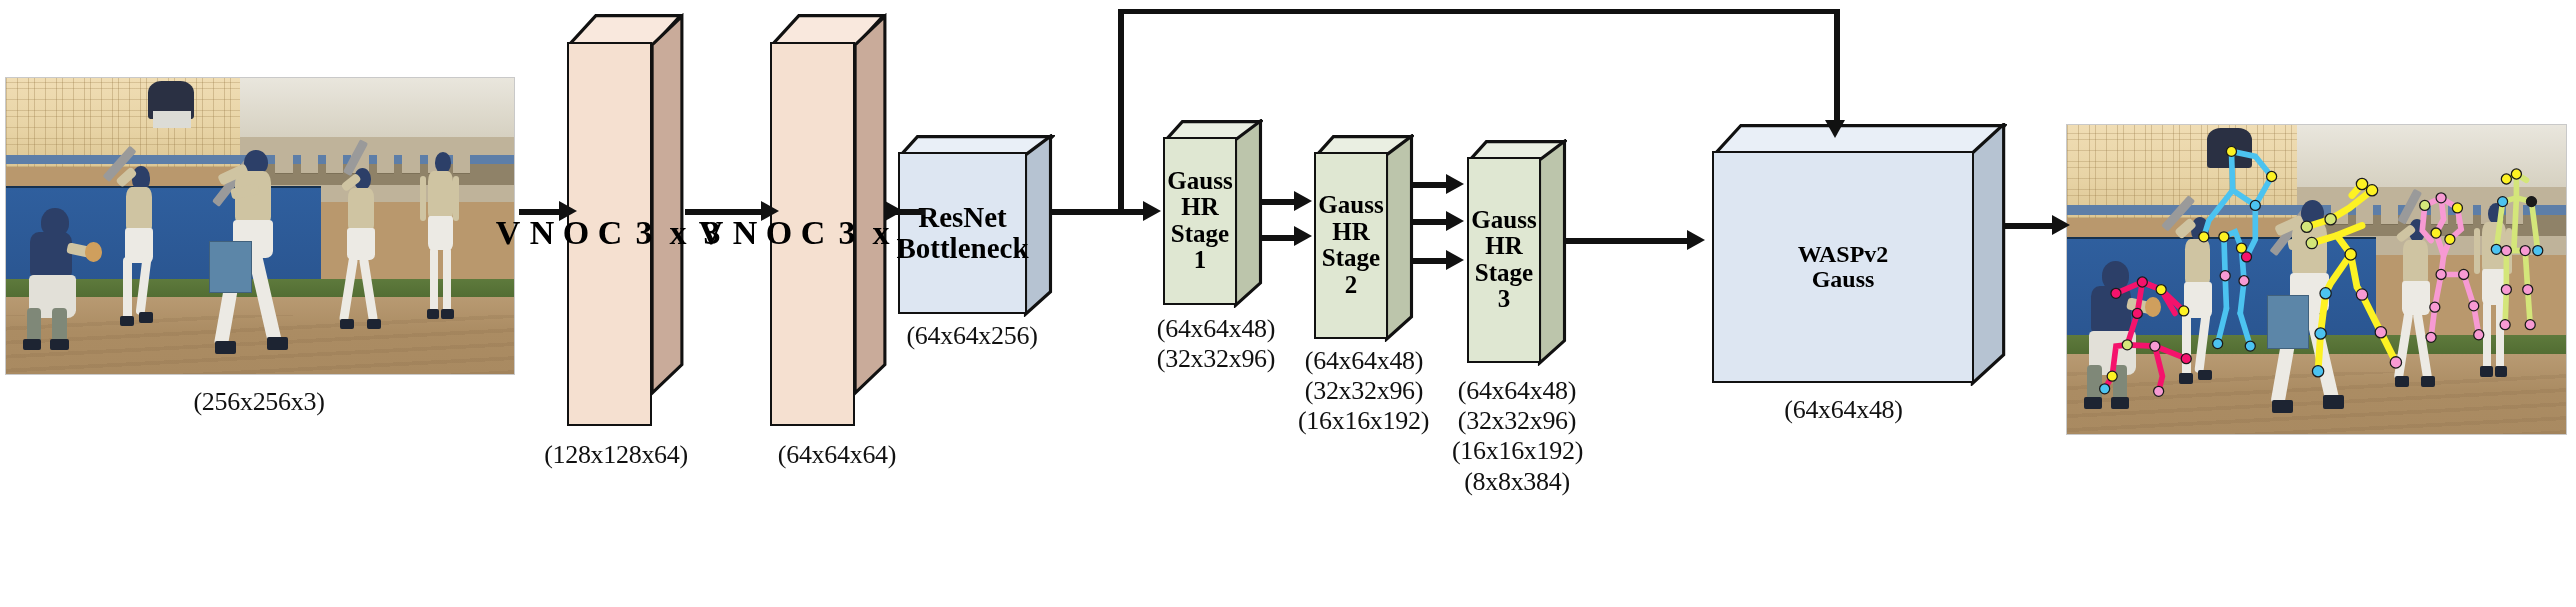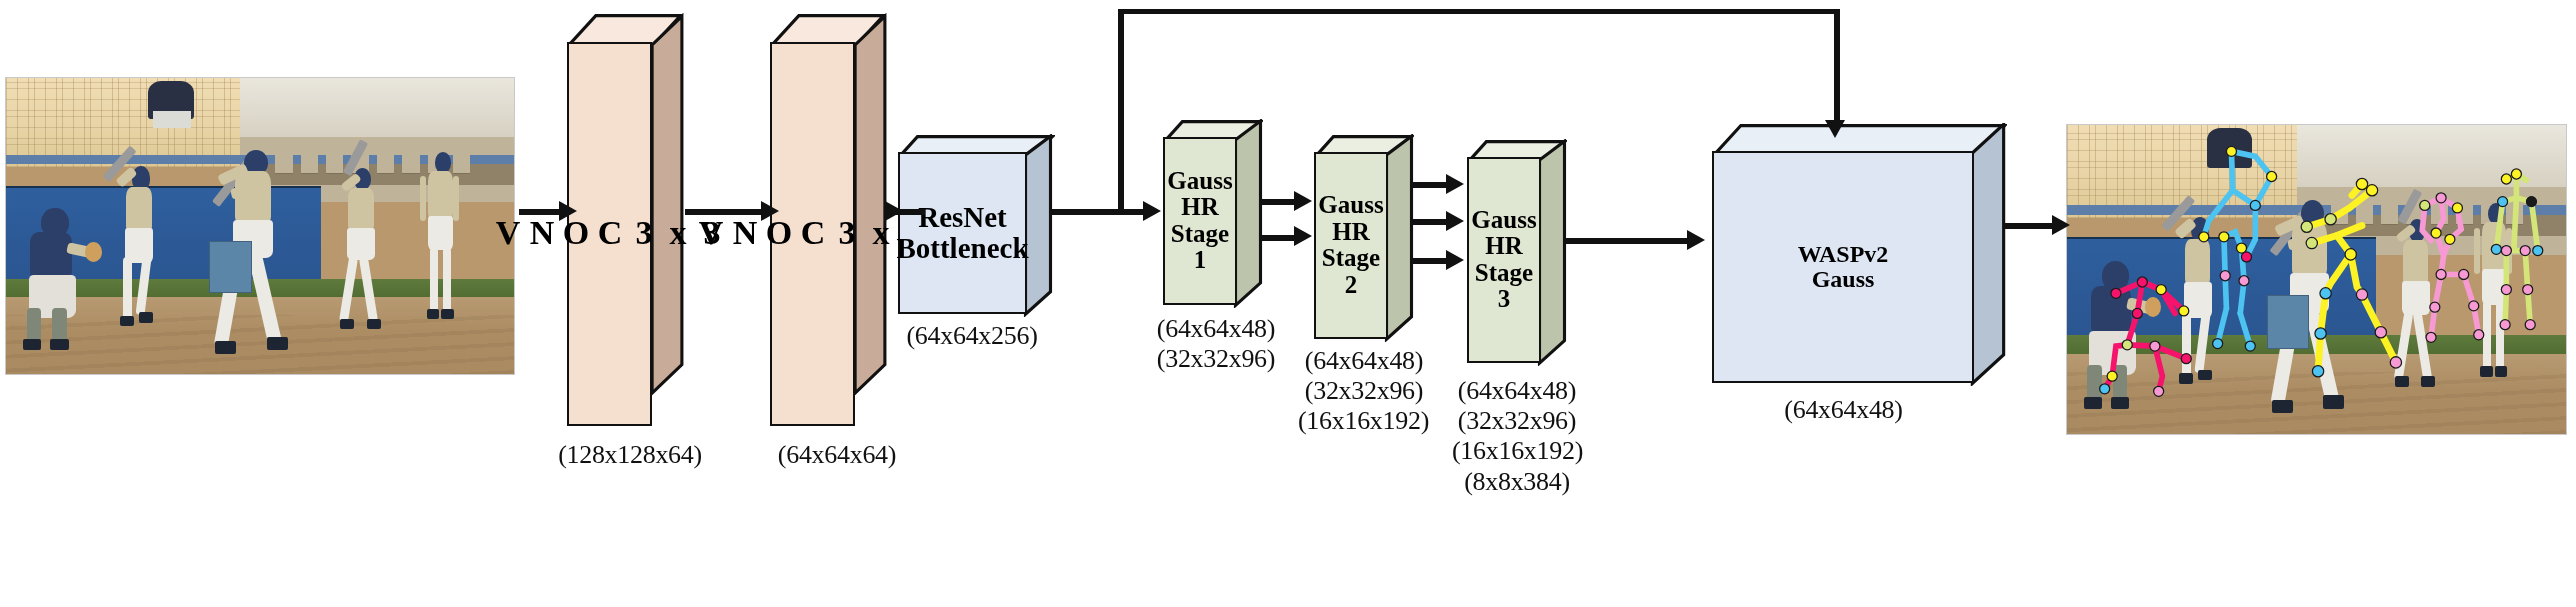--- a/index.html
+++ b/index.html
@@ -149,20 +149,21 @@
       <div class="armL" style="left:12%;top:16%;width:9%;height:26%;"></div>
       <div class="armR" style="left:62%;top:16%;width:9%;height:26%;"></div>
       <div class="legL" style="left:26%;top:57%;width:13%;height:38%;"></div>
       <div class="legR" style="left:46%;top:57%;width:13%;height:38%;"></div>
       <div class="shoe" style="left:22%;top:93%;width:19%;height:6%;"></div>
       <div class="shoe" style="left:44%;top:93%;width:19%;height:6%;"></div>
     </div>
 
     <div style="position:absolute;left:40%;top:55%;width:8%;height:17%;background:#5c86a8;border:1.3px solid #41617c;"></div>
   </div>
+  <div class="dim" style="left:5px;top:387px;width:508px;">(256x256x3)</div>
 
   <div class="ln hline" style="left:519px;top:209px;width:44px;"></div>
   <div class="ahead right" style="left:559px;top:201px;"></div>
 
   <div class="block vert" style="left:567px;top:12.5px;width:116px;height:414px;">
     <div class="topf" style="left:0;top:0;width:116px;height:33px;">
       <svg width="116" height="34" viewBox="0 0 185 54">
           <polygon points="46,4 181,4 139,50 4,50" fill="#f9e8dd" stroke="#111" stroke-width="5"></polygon>
         </svg>
     </div>
@@ -174,21 +175,21 @@
     <div class="face" style="top:29px;width:85px;height:384px;background:#f5e0d0;">
       <div class="lbl" style="font-size:34px;white-space:pre-line;">3
 x
 3
 C
 O
 N
 V</div>
     </div>
   </div>
-  <div class="dim" style="left:542px;top:440px;width:176px;">(128x128x64)</div>
+  <div class="dim" style="left:528px;top:440px;width:176px;">(128x128x64)</div>
 
   <div class="ln hline" style="left:685px;top:209px;width:80px;"></div>
   <div class="ahead right" style="left:761px;top:201px;"></div>
 
   <div class="block vert" style="left:770px;top:12.5px;width:116px;height:414px;">
     <div class="topf" style="left:0;top:0;width:116px;height:33px;">
       <svg width="116" height="34" viewBox="0 0 185 54">
           <polygon points="46,4 181,4 139,50 4,50" fill="#f9e8dd" stroke="#111" stroke-width="5"></polygon>
         </svg>
     </div>

